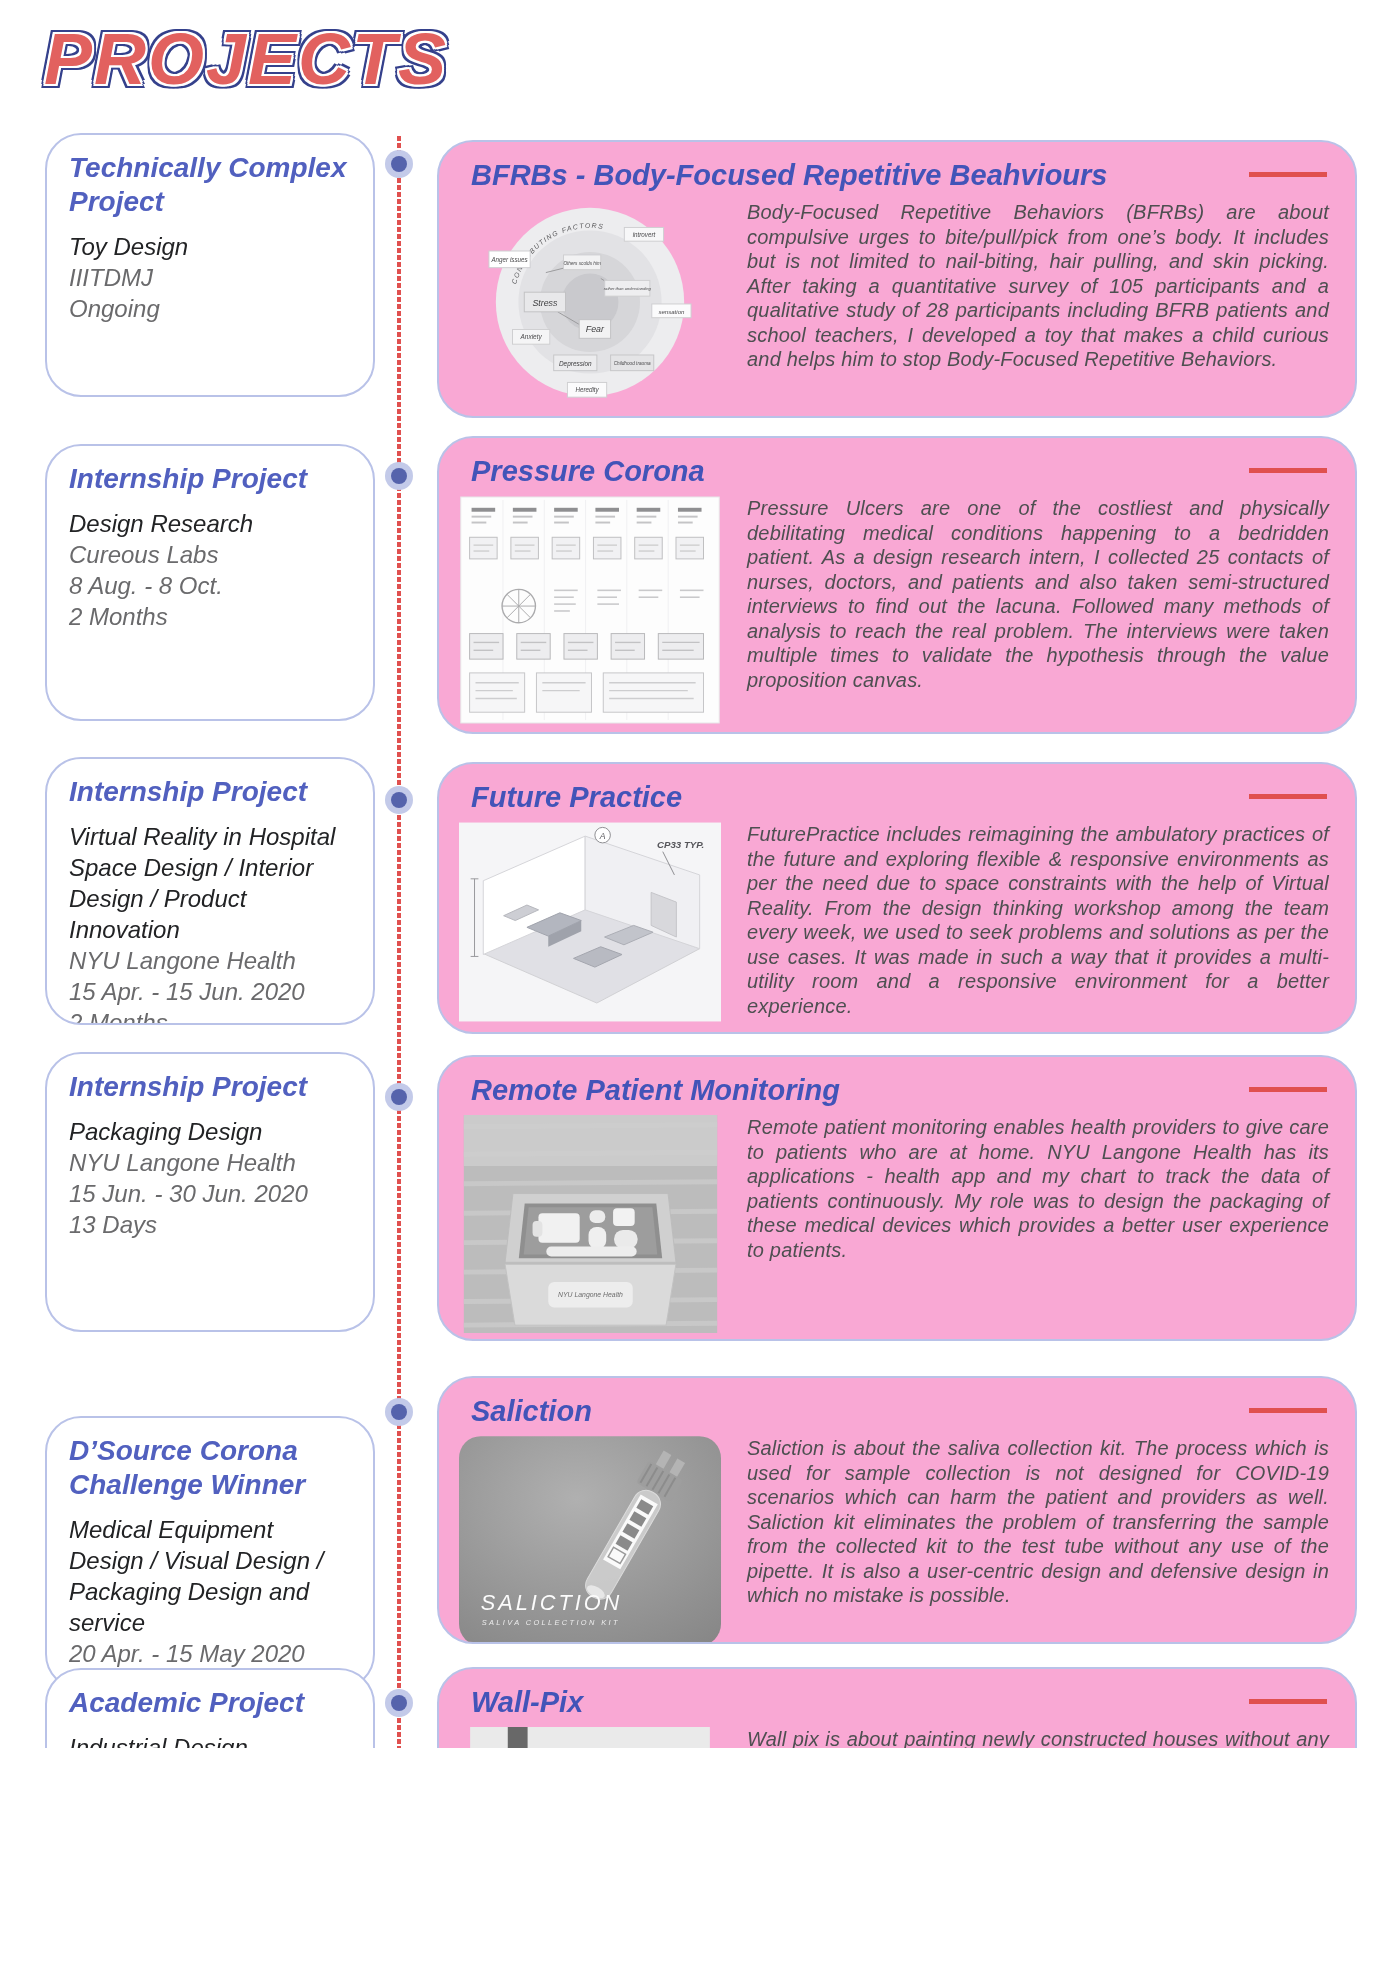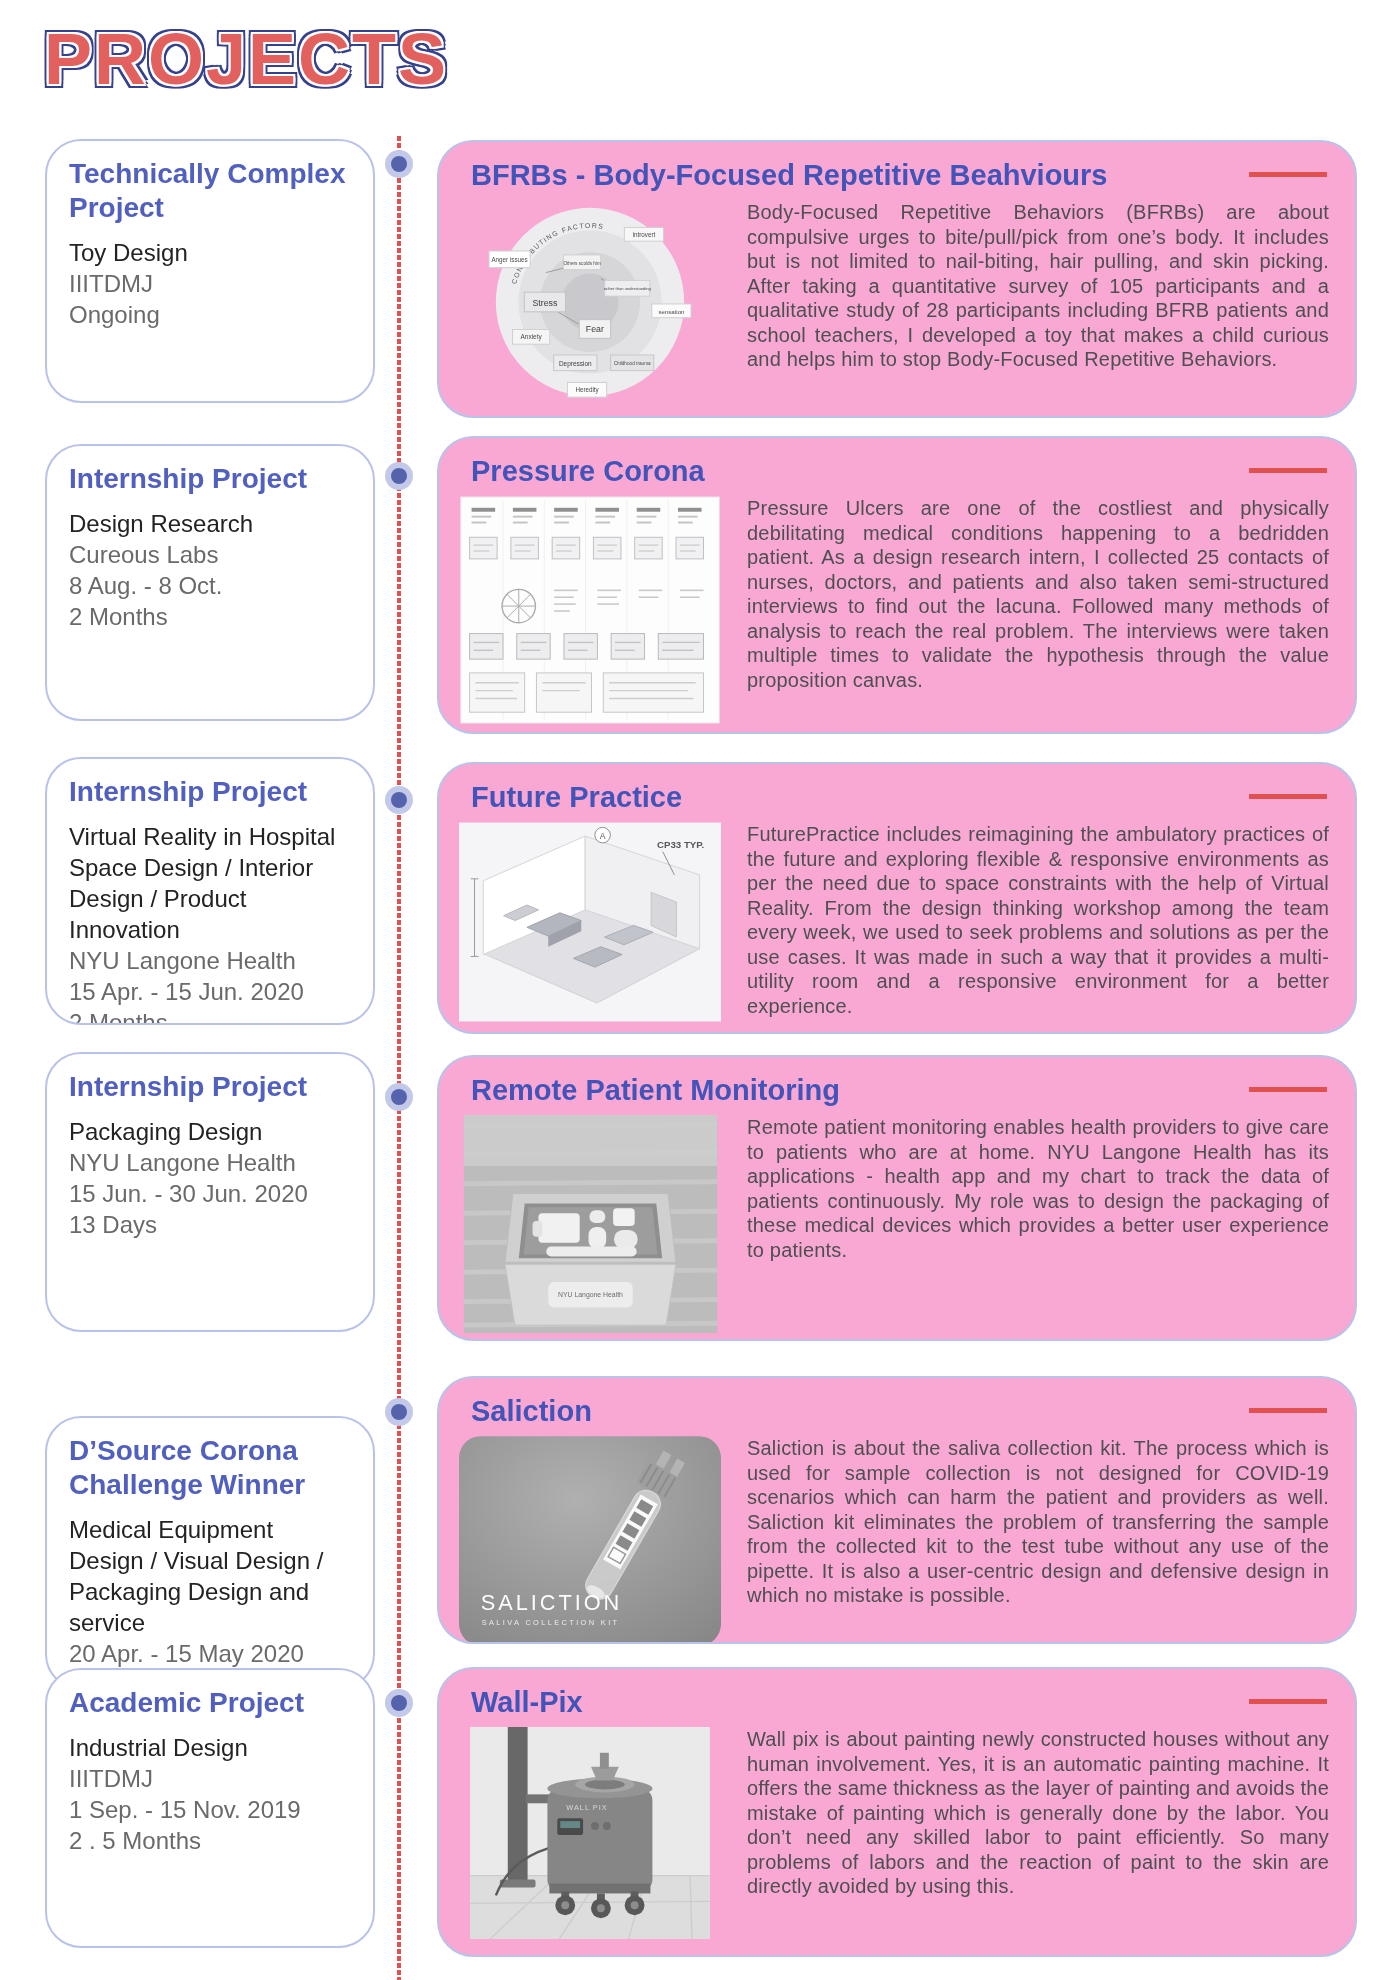--- a/index.html
+++ b/index.html
@@ -1,17 +1,17 @@
 <!DOCTYPE html>
 <html style="--salmon: #e2615f; --navy: #35418c; --red: #e0504f; --blue: #5160bf; --blue2: #4254b8; --border: #b9c2e8; --halo: #c3cae9; --dotc: #5563ac;"><head>
 <meta charset="utf-8">
 <style>
   html,body{margin:0;padding:0;background:#ffffff;}
-  .page{position:relative;width:1400px;height:1980px;background:#fff;overflow:hidden;
-        font-family:"Liberation Sans","DejaVu Sans",sans-serif;}
+  .page{position:relative;width:1400px;height:1748px;background:#fff;overflow:hidden;
+        font-family:"Liberation Sans","DejaVu Sans",sans-serif;font-style:italic;}
   
   .page-title{
     position:absolute;left:44px;top:18px;margin:0;
     font-size:72px;font-weight:bold;letter-spacing:2px;
     color:var(--salmon,#e2615f);
     text-shadow:
       -2px 0 0 #fff, 2px 0 0 #fff, 0 -2px 0 #fff, 0 2px 0 #fff,
       -2px -2px 0 #fff, 2px 2px 0 #fff, 2px -2px 0 #fff, -2px 2px 0 #fff,
       -4px 0 0 var(--navy,#35418c), 4px 0 0 var(--navy,#35418c),
       0 -4px 0 var(--navy,#35418c), 0 4px 0 var(--navy,#35418c),
@@ -65,21 +65,21 @@
   <div class="dot" style="top:1083px">
       <i></i>
     </div>
   <div class="dot" style="top:1398px">
       <i></i>
     </div>
   <div class="dot" style="top:1689px">
       <i></i>
     </div>
 
-  <article class="lcard" style="top:139px;height:264px">
+  <article class="lcard" style="top:133px;height:264px">
     <h2>Technically Complex Project</h2>
     <p class="sub">Toy Design</p>
     <p class="meta">IIITDMJ</p>
     <p class="meta">Ongoing</p>
   </article>
 
   <article class="lcard" style="top:444px;height:277px">
     <h2>Internship Project</h2>
     <p class="sub">Design Research</p>
     <p class="meta">Cureous Labs</p>

